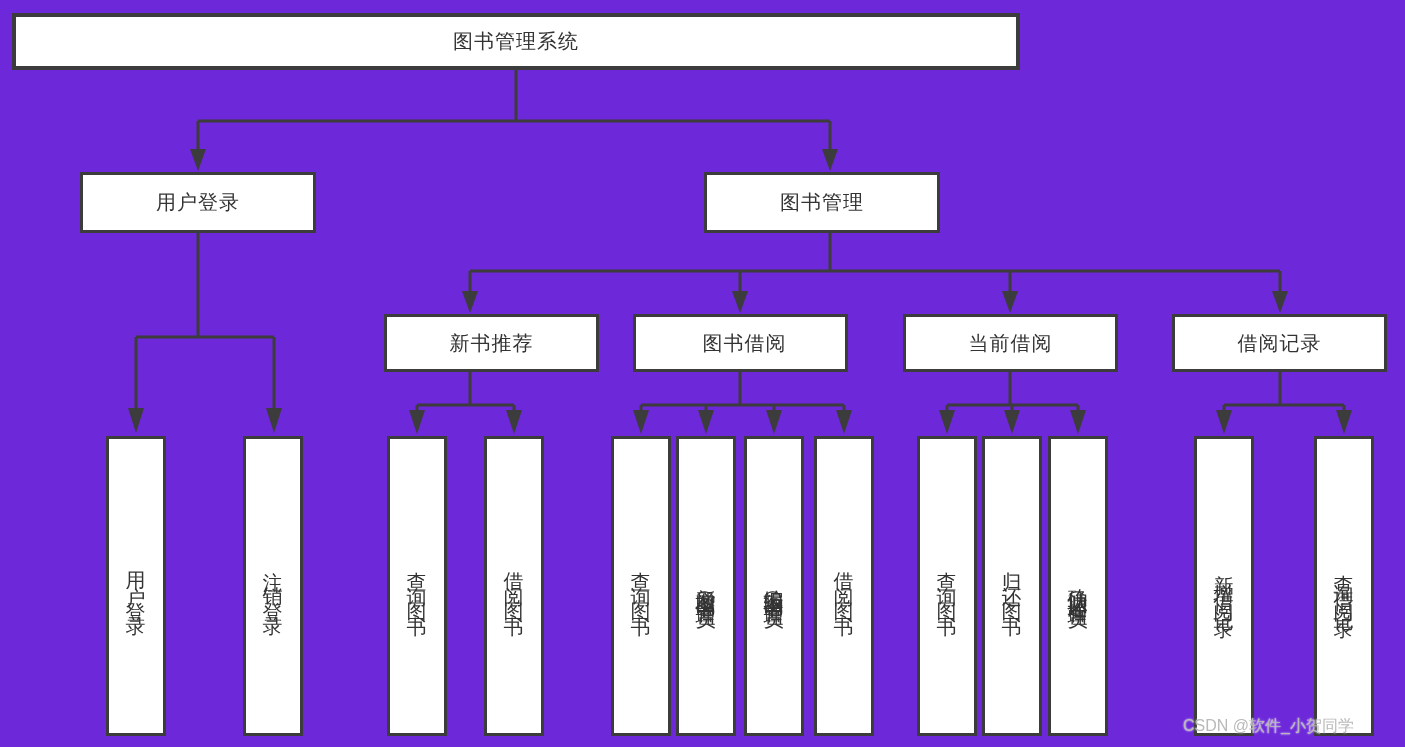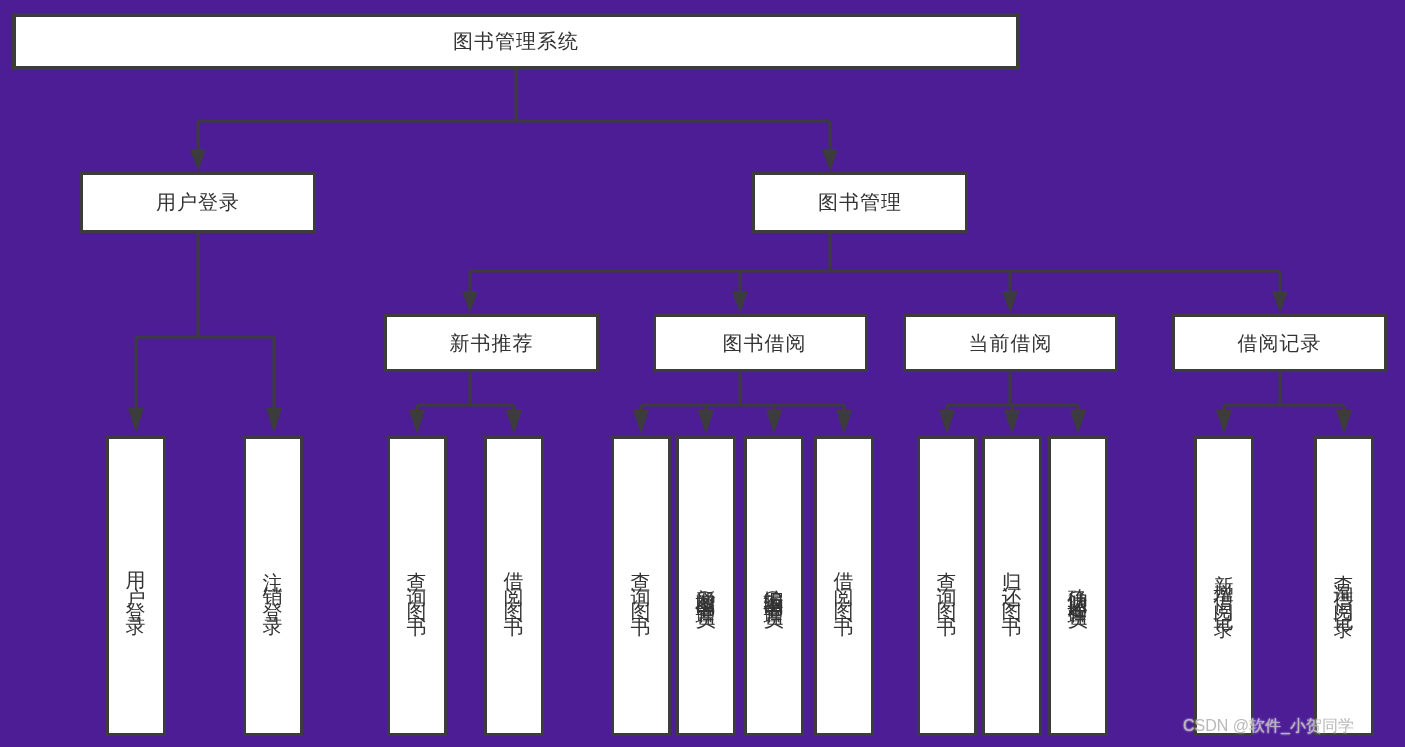--- a/index.html
+++ b/index.html
@@ -10,21 +10,21 @@
   * { margin: 0; padding: 0; }
   html, body { background: #ffffff; }
   body {
     font-family: "Liberation Sans", "DejaVu Sans", sans-serif;
     color: var(--text);
   }
   .canvas {
     position: relative;
     width: 1405px;
     height: 747px;
-    background: #4c1d95;
+    background: #6d28d9;
     overflow: hidden;
   }
   svg.connectors {
     position: absolute;
     left: 0; top: 0;
     width: 1405px; height: 747px;
   }
   .hbox {
     position: absolute;
     box-sizing: border-box;
@@ -33,24 +33,24 @@
     display: flex;
     align-items: center;
     justify-content: center;
     font-size: 20px;
     letter-spacing: 1px;
     color: var(--text);
     white-space: nowrap;
   }
   .root-box   { left: 12px;  top: 13px;  width: 1008px; height: 57px; border-width: 4px; }
   .lvl2-a     { left: 80px;  top: 172px; width: 236px;  height: 61px; }
-  .lvl2-b     { left: 752px; top: 172px; width: 216px;  height: 61px; }
+  .lvl2-b     { left: 704px; top: 172px; width: 236px;  height: 61px; }
   .lvl3       { top: 314px; width: 215px; height: 58px; }
   .lvl3-a { left: 363px; margin-left: 21px; }
-  .lvl3-b { left: 653px; padding-left: 8px; }
+  .lvl3-b { left: 633px; padding-left: 8px; }
   .lvl3-c { left: 903px; }
   .lvl3-d { left: 1172px; }
   .leaf {
     position: absolute;
     box-sizing: border-box;
     top: 436px;
     width: 60px;
     height: 300px;
     border: 3px solid var(--line);
     background: #ffffff;

